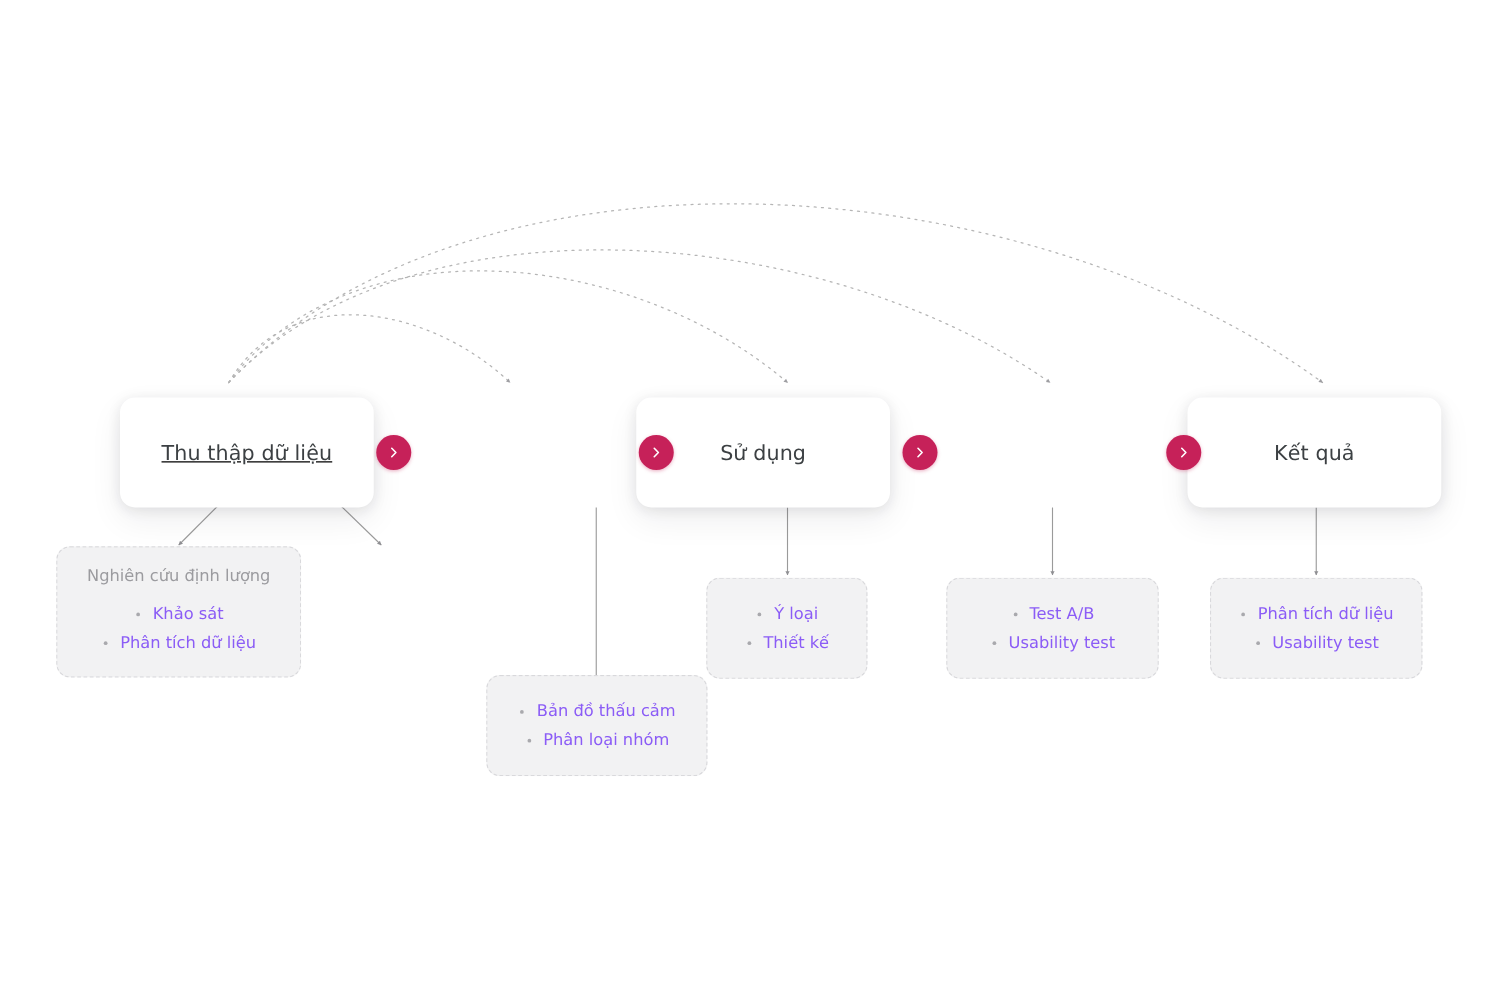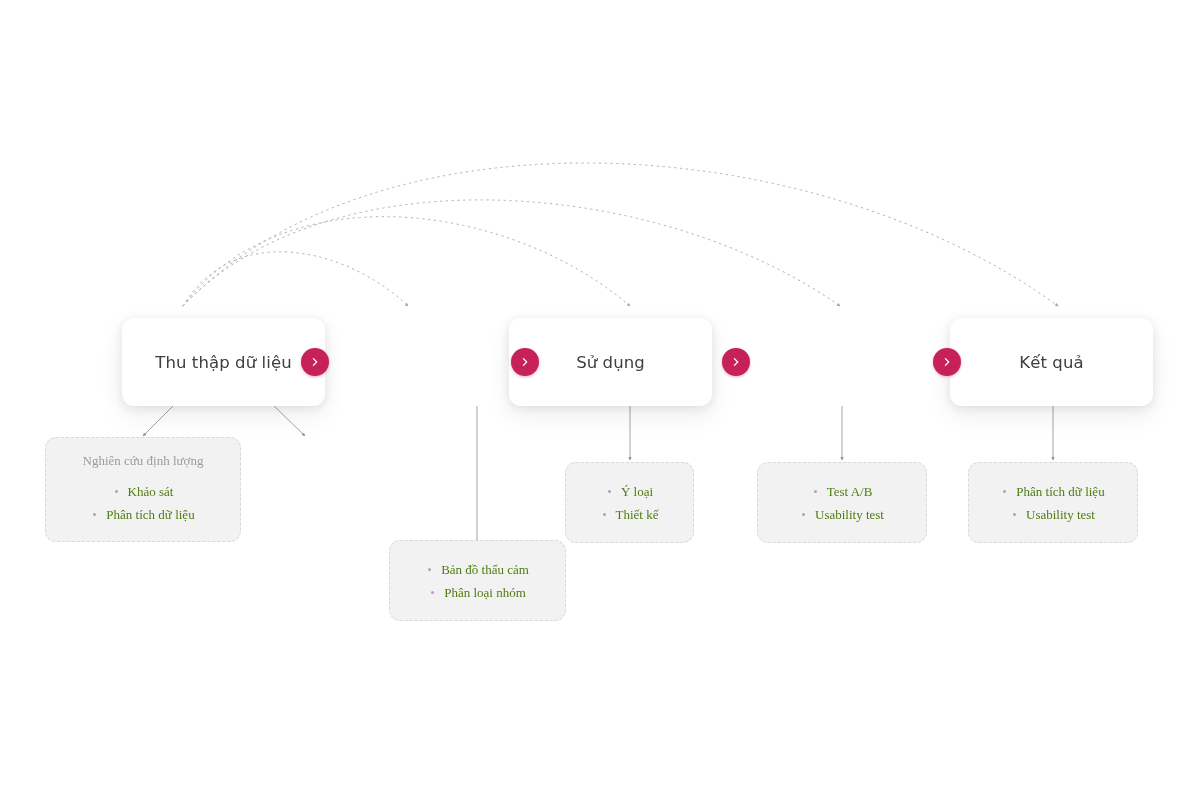--- a/index.html
+++ b/index.html
@@ -71,40 +71,39 @@
   .sub-box {
     position: absolute;
     background: #f2f2f3;
     border: 1px dashed #d9d9dc;
     border-radius: 11px;
     box-sizing: border-box;
     z-index: 4;
     display: flex;
     flex-direction: column;
     justify-content: center;
-    font-family: Liberation Serif, serif;
   }
   .sub-title {
     font-size: 13px;
     color: #9b9b9f;
     text-align: center;
     margin: 0 0 11px 0;
     white-space: nowrap;
   }
   .sub-list {
     list-style: none;
     margin: 0;
     padding: 0;
     display: flex;
     flex-direction: column;
     align-items: center;
   }
   .sub-list li {
     font-size: 13px;
-    color: #4d7c0f;
+    color: #8b5cf6;
     line-height: 23px;
     position: relative;
     padding-left: 15px;
     white-space: nowrap;
     text-align: left;
   }
   .sub-list li::before {
     content: "";
     position: absolute;
     left: 2px;
@@ -138,21 +137,21 @@
     <g id="branch-group">
         <line x1="175" y1="404" x2="143" y2="436" stroke="#9a9a9a" stroke-width="0.9" marker-end="url(#arrowTiny)"></line>
         <line x1="272" y1="404" x2="305" y2="436" stroke="#9a9a9a" stroke-width="0.9" marker-end="url(#arrowTiny)"></line>
         <line x1="477" y1="406" x2="477" y2="566" stroke="#9a9a9a" stroke-width="0.9" marker-end="url(#arrowTiny)"></line>
         <line x1="630" y1="406" x2="630" y2="460" stroke="#9a9a9a" stroke-width="0.9" marker-end="url(#arrowTiny)"></line>
         <line x1="842" y1="406" x2="842" y2="460" stroke="#9a9a9a" stroke-width="0.9" marker-end="url(#arrowTiny)"></line>
         <line x1="1053" y1="406" x2="1053" y2="460" stroke="#9a9a9a" stroke-width="0.9" marker-end="url(#arrowTiny)"></line>
       </g>
   </svg>
 
-  <div class="stage-card" style="left: 122px; width: 203px;">
+  <div class="stage-card" style="left: 96px; width: 203px; text-decoration: underline;">
     <span class="stage-card-label">Thu thập dữ liệu</span>
   </div>
   <div class="stage-card" style="left: 509px; width: 203px; text-align: center;">
     <span class="stage-card-label">Sử dụng</span>
   </div>
   <div class="stage-card" style="left: 950px; width: 203px;">
     <span class="stage-card-label">Kết quả</span>
   </div>
 
   <div class="chev-badge" style="left: 301px;">

